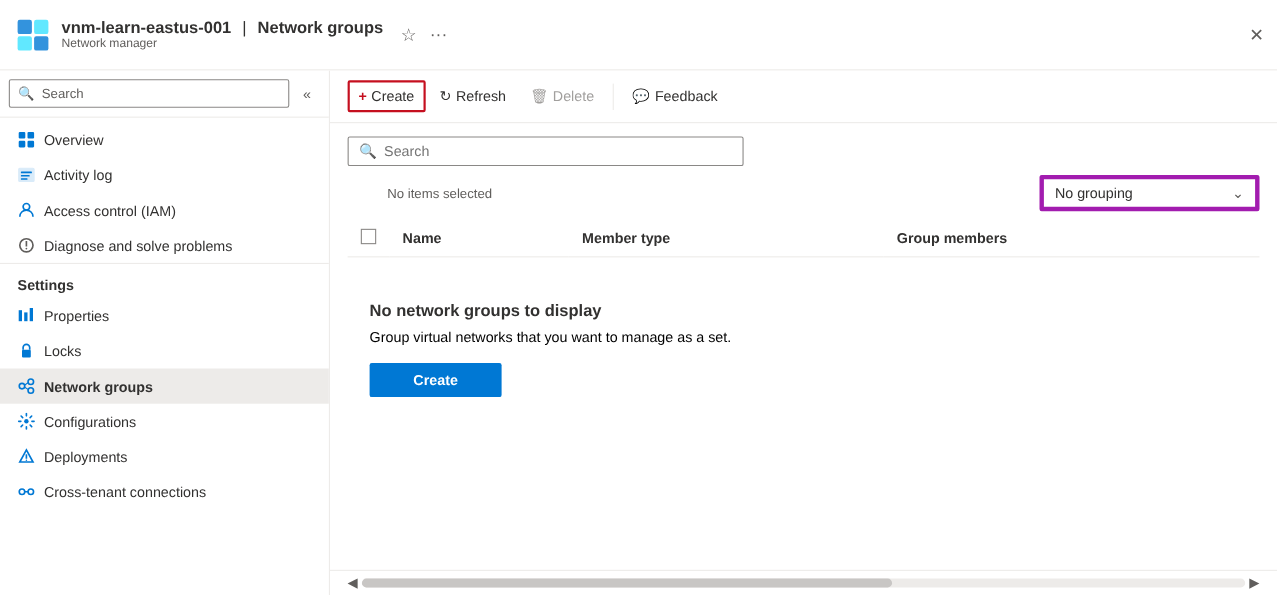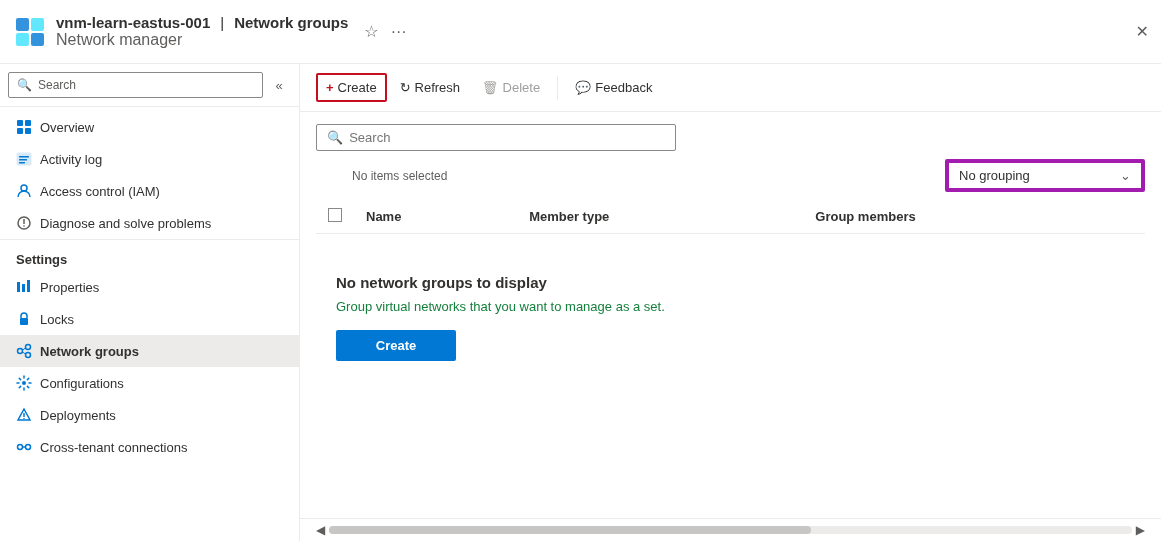--- a/index.html
+++ b/index.html
@@ -54,21 +54,21 @@
     .table-container { flex: 1; overflow: auto; padding: 0 16px; }
     .data-table { width: 100%; border-collapse: collapse; }
     .data-table th { text-align: left; padding: 8px 12px; font-weight: 600; font-size: 13px; color: #323130; border-bottom: 1px solid #edebe9; white-space: nowrap; }
     .data-table td { padding: 8px 12px; font-size: 13px; border-bottom: 1px solid #f3f2f1; }
     .checkbox-header { width: 32px; padding: 8px; }
     .checkbox { width: 14px; height: 14px; border: 1px solid #8a8886; display: inline-block; }
 
     
     .empty-state { display: flex; flex-direction: column; align-items: flex-start; justify-content: center; padding: 40px 20px; gap: 8px; }
     .empty-state-title { font-size: 15px; font-weight: 600; color: #323130; }
-    .empty-state-subtitle { font-size: 13px; color: #15803d; }
+    .empty-state-subtitle { font-size: 13px; color: #000000; }
     .empty-state-btn { margin-top: 8px; background: #0078d4; color: #fff; border: none; padding: 8px 24px; font-size: 13px; cursor: pointer; border-radius: 2px; font-weight: 600; min-width: 120px; }
 
     
     .scroll-indicator { display: flex; align-items: center; padding: 4px 16px; gap: 4px; border-top: 1px solid #edebe9; }
     .scroll-arrow { color: #605e5c; font-size: 12px; cursor: pointer; }
     .scroll-bar { flex: 1; height: 8px; background: #edebe9; border-radius: 4px; position: relative; }
     .scroll-thumb { width: 60%; height: 100%; background: #c8c6c4; border-radius: 4px; }
   </style>
 </head>
 <body>
@@ -82,21 +82,21 @@
       <rect x="2" y="17" width="13" height="13" rx="2" fill="#50e6ff" opacity="0.9"></rect>
       <rect x="17" y="17" width="13" height="13" rx="2" fill="#0078d4" opacity="0.8"></rect>
     </svg>
   </div>
   <div class="header-title">
     <div style="display:flex; align-items:center; gap:6px;">
       <span class="header-title-main">vnm-learn-eastus-001</span>
       <span class="header-separator">|</span>
       <span class="header-page-title">Network groups</span>
     </div>
-    <span style="font-size:16px; color:#605e5c;">Network manager</span>
+    <span style="font-size:11px; color:#605e5c;">Network manager</span>
   </div>
   <div class="header-icons">
     <span class="header-icon" title="Favorite">☆</span>
     <span class="header-icon" title="More">···</span>
   </div>
   <span class="close-icon" style="margin-left:auto;">✕</span>
 </div>
 
 <div class="main-layout">
 

